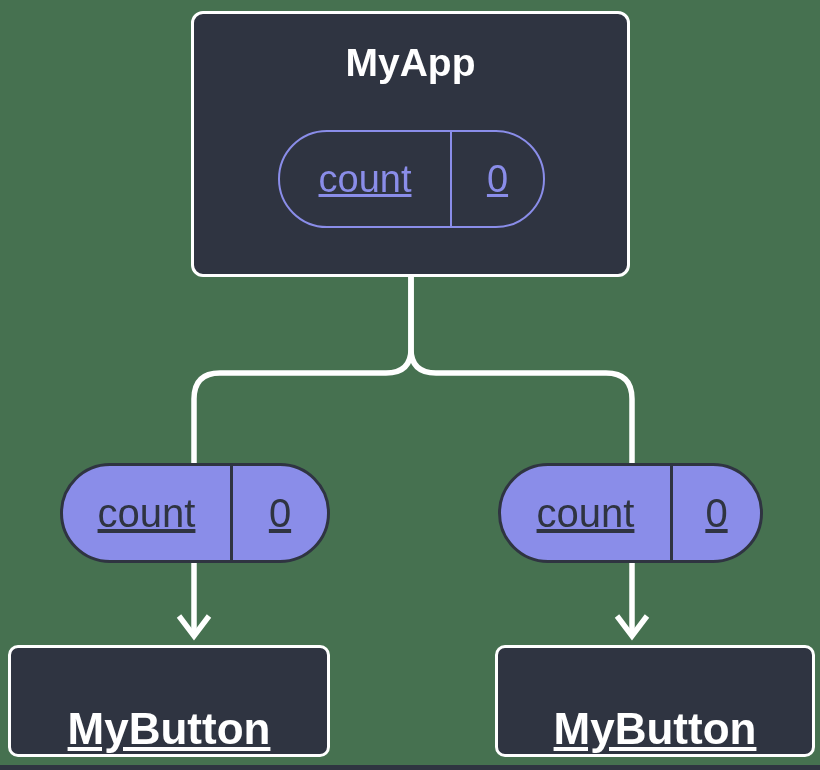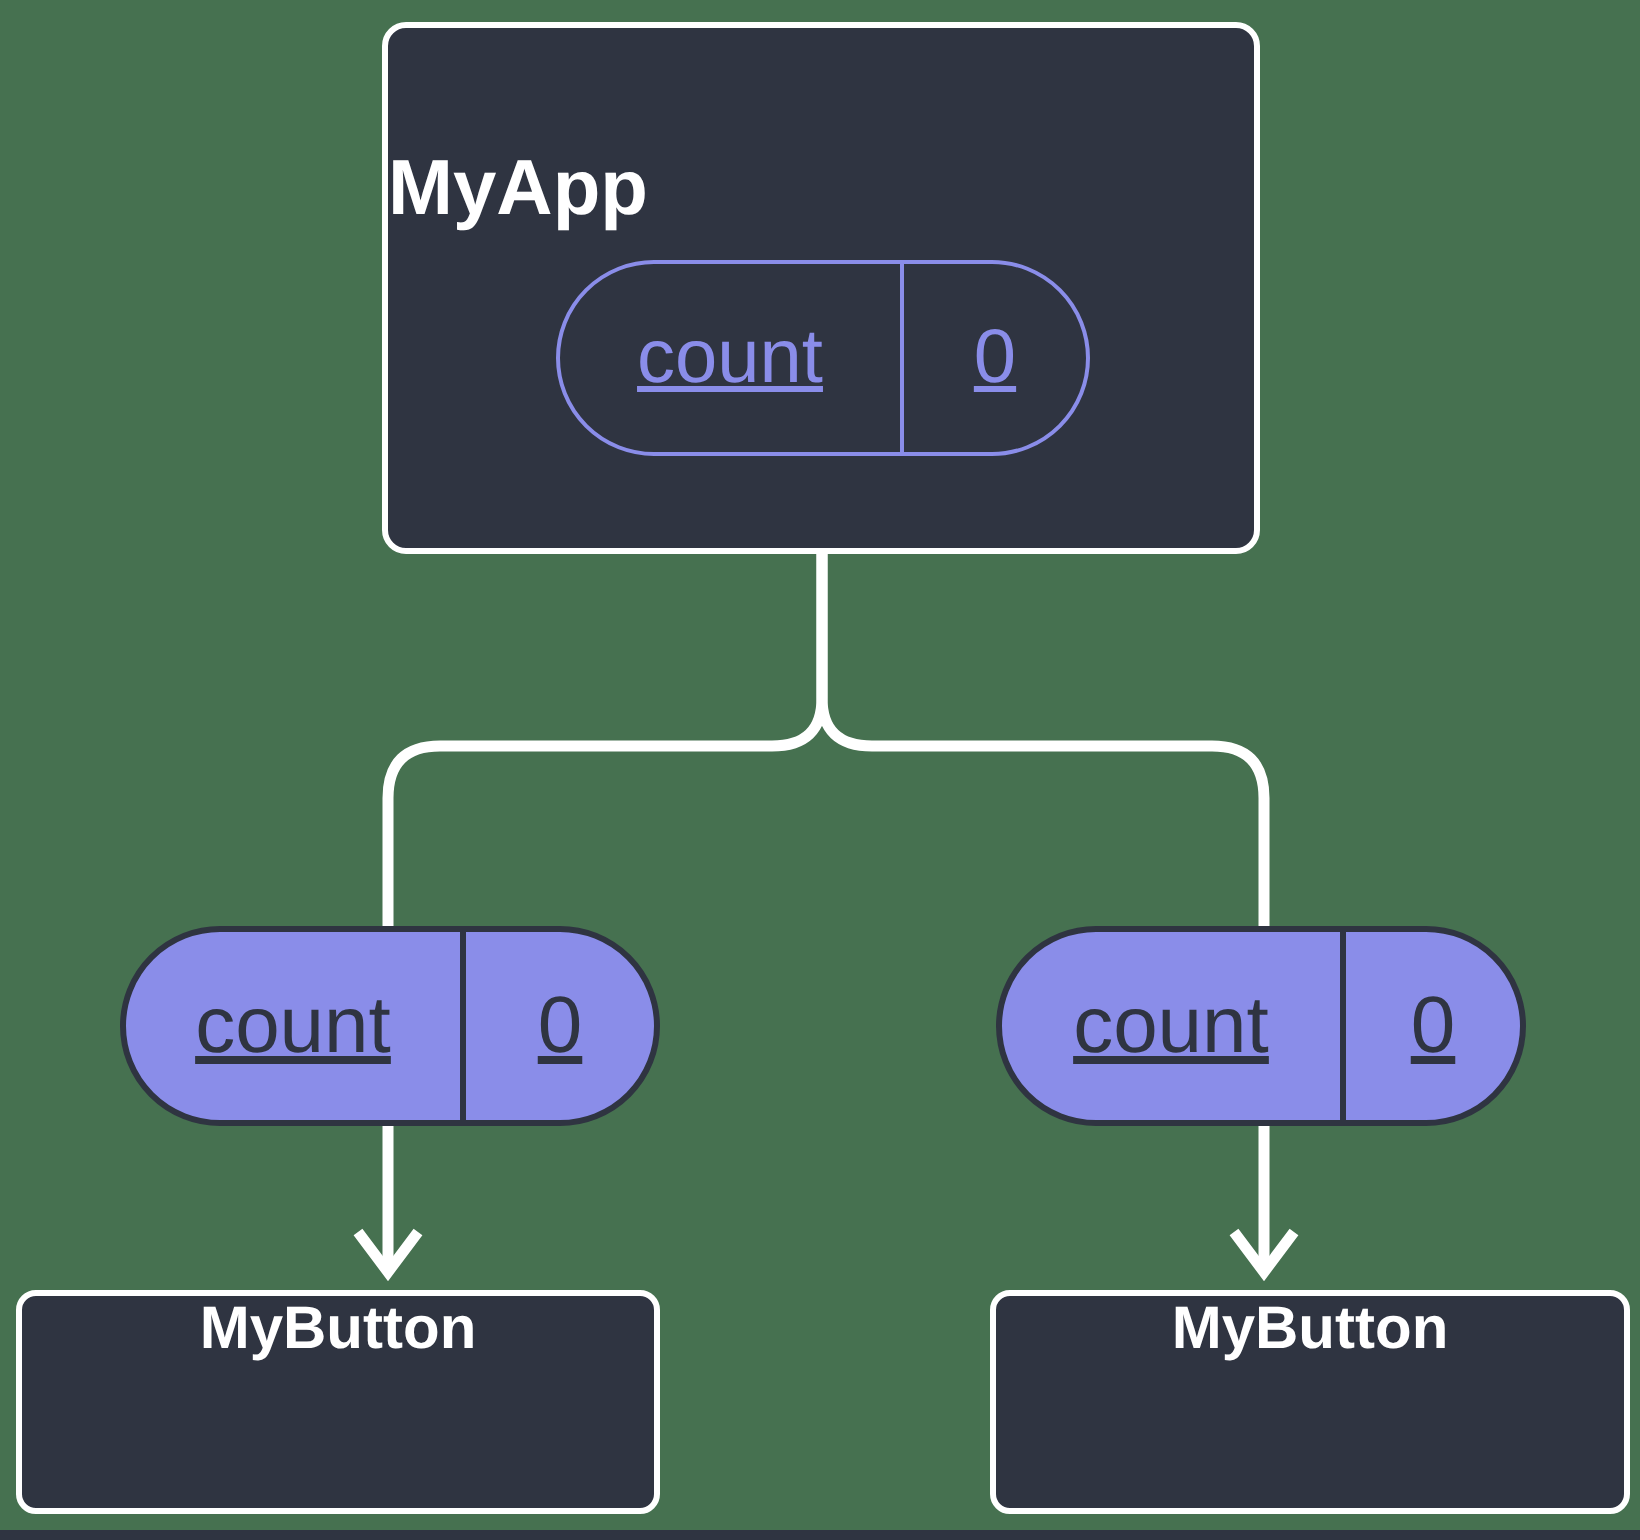--- a/index.html
+++ b/index.html
@@ -22,22 +22,22 @@
 
   .card{
     position:absolute;
     background:var(--node);
     border:3px solid var(--white);
     border-radius:12px;
     box-sizing:border-box;
   }
   .card-root{left:191px;top:11px;width:439px;height:266px;}
   .root-title{
-    position:absolute;left:0;right:0;top:60px;
-    color:var(--white);
+    position:absolute;left:0;right:0;top:28px;
+    text-align:center;color:var(--white);
     font-size:39px;font-weight:600;line-height:1.1;
   }
   .pill{
     position:absolute;
     display:flex;
     box-sizing:border-box;
     align-items:stretch;
   }
   .pill-outline{
     left:84px;top:116px;width:267px;height:98px;
@@ -60,23 +60,24 @@
   .pill-right{left:498px;top:463px;width:265px;height:100px;}
   .pill-right .pill-label{width:172px;}
   .pill-label,.pill-value{
     display:flex;align-items:center;justify-content:center;
     box-sizing:border-box;
     text-decoration:underline;
   }
   .pill-value{flex:1;}
 
   .card-child{
-    display:flex;align-items:flex-start;justify-content:center;
-    color:var(--white);font-size:30px;font-weight:600;
+    display:flex;align-items:flex-end;justify-content:center;
+    color:var(--white);font-size:44px;font-weight:600;
     border-radius:10px;
+    text-decoration:underline;
   }
   .card-child-left {left:8px;  top:645px;width:322px;height:112px;}
   .card-child-right{left:495px;top:645px;width:320px;height:112px;}
 
   .bottom-strip{
     position:absolute;left:0;top:765px;width:820px;height:5px;
     background:var(--node);
   }
 </style>
 </head>

